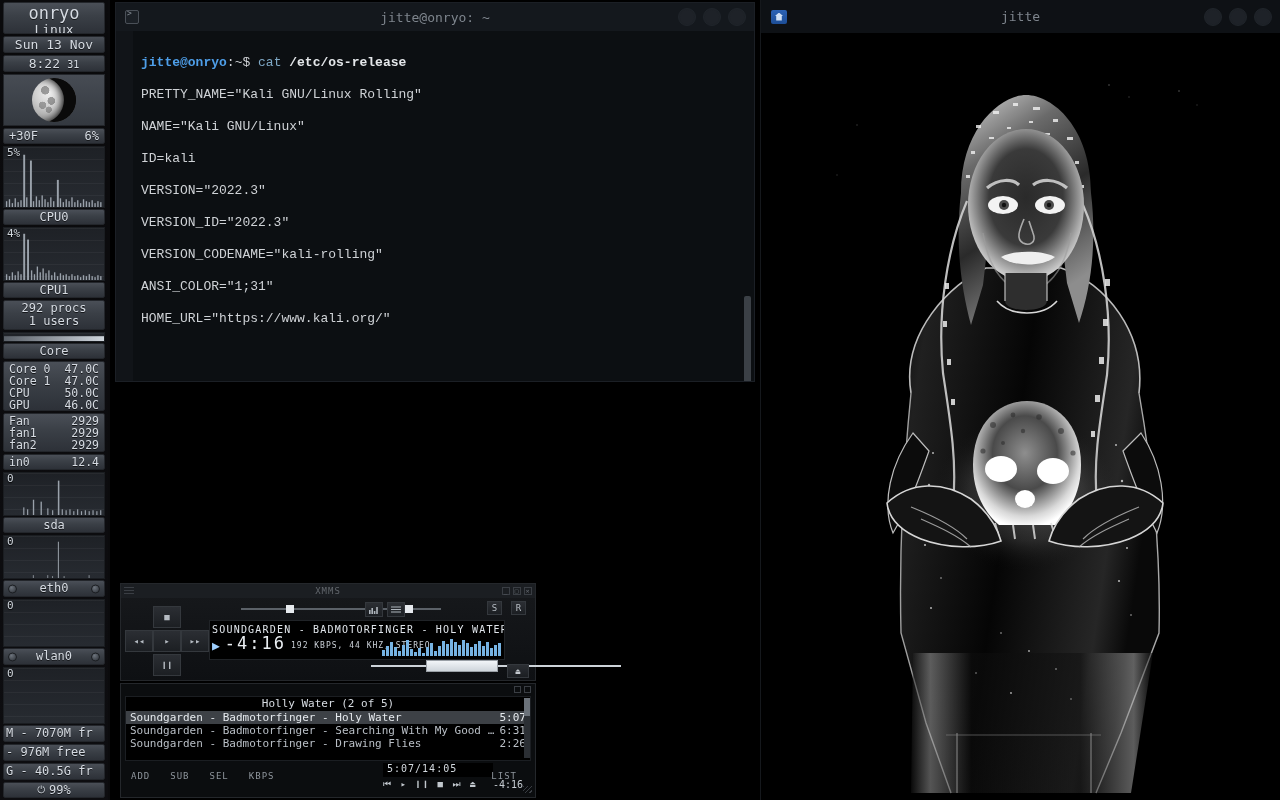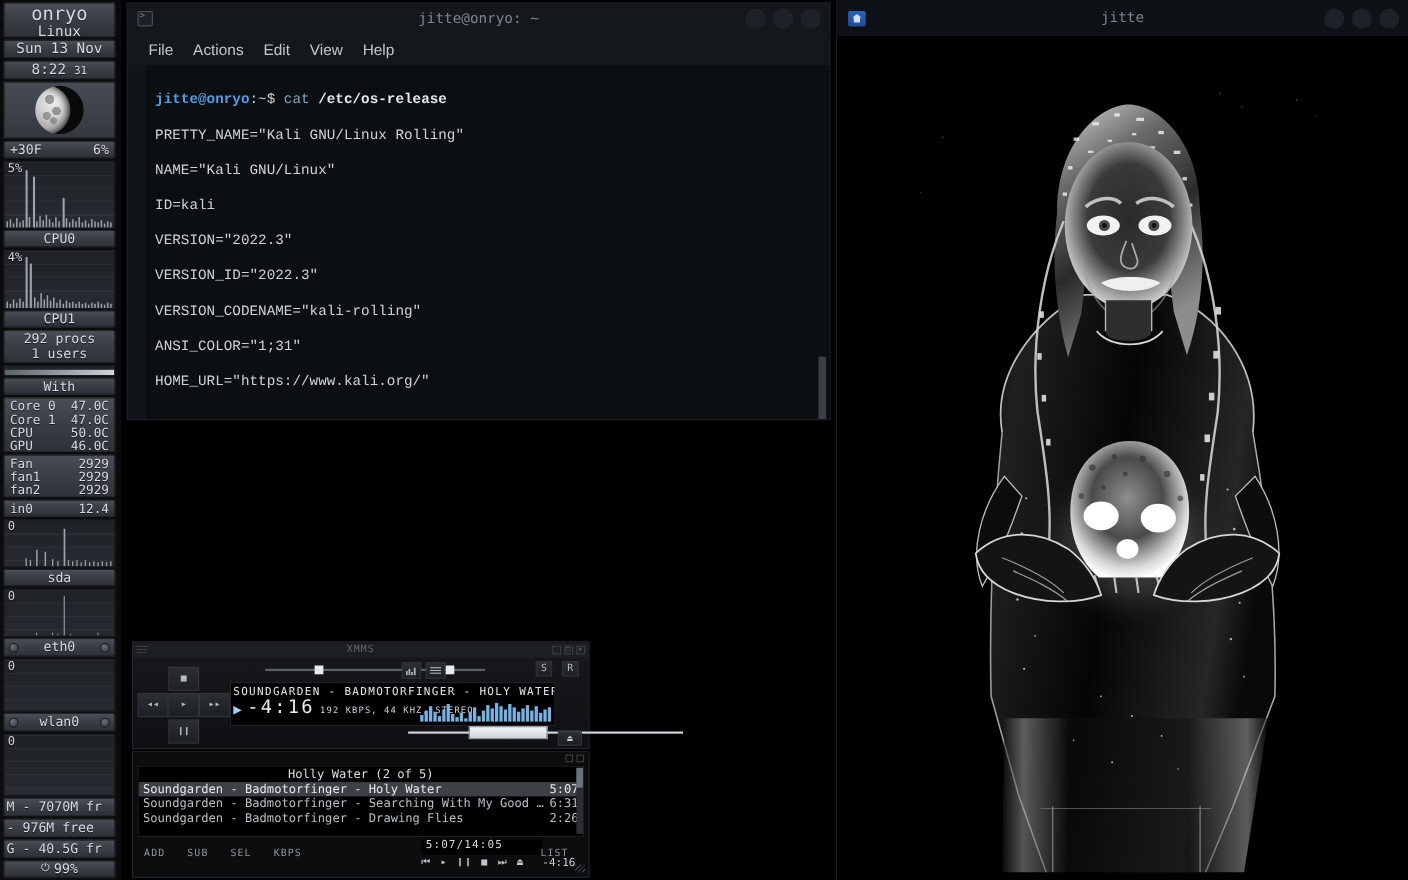--- a/index.html
+++ b/index.html
@@ -361,21 +361,21 @@
       <svg viewBox="0 0 104 10" preserveAspectRatio="none">
         <defs>
             <linearGradient id="pg" x1="0" y1="0" x2="1" y2="0">
           <stop offset="0" stop-color="#5a6068"></stop>
               <stop offset="1" stop-color="#cfd5dc"></stop>
         </linearGradient>
           </defs>
         <rect x="0" y="4" width="104" height="6" fill="url(#pg)"></rect>
       </svg>
     </div>
-    <div class="cpanel" style="height:16px;">With</div>
+    <div class="cpanel" style="height:16px;">Core</div>
 
     <div class="cpanel tempgrid" style="height:50px;text-align:left;">
       <div class="r">
           <span>Core 0</span>
           <span>47.0C</span>
         </div>
       <div class="r">
           <span>Core 1</span>
           <span>47.0C</span>
         </div>
@@ -482,27 +482,20 @@
 
   <div id="term">
     <div class="tbar">
       <span class="ticon"></span>
       <span class="ttitle">jitte@onryo: ~</span>
       <span class="wbtns">
         <span class="wbtn"></span>
         <span class="wbtn"></span>
         <span class="wbtn"></span>
       </span>
-    </div>
-    <div class="menubar">
-      <span class="mi">File</span>
-      <span class="mi">Actions</span>
-      <span class="mi">Edit</span>
-      <span class="mi">View</span>
-      <span class="mi">Help</span>
     </div>
     <div class="body">
 <div><span class="user">jitte@onryo</span><span class="path">:~$ </span><span class="cmd">cat </span><span class="arg">/etc/os-release</span></div>
 <div>PRETTY_NAME="Kali GNU/Linux Rolling"</div>
 <div>NAME="Kali GNU/Linux"</div>
 <div>ID=kali</div>
 <div>VERSION="2022.3"</div>
 <div>VERSION_ID="2022.3"</div>
 <div>VERSION_CODENAME="kali-rolling"</div>
 <div>ANSI_COLOR="1;31"</div>

